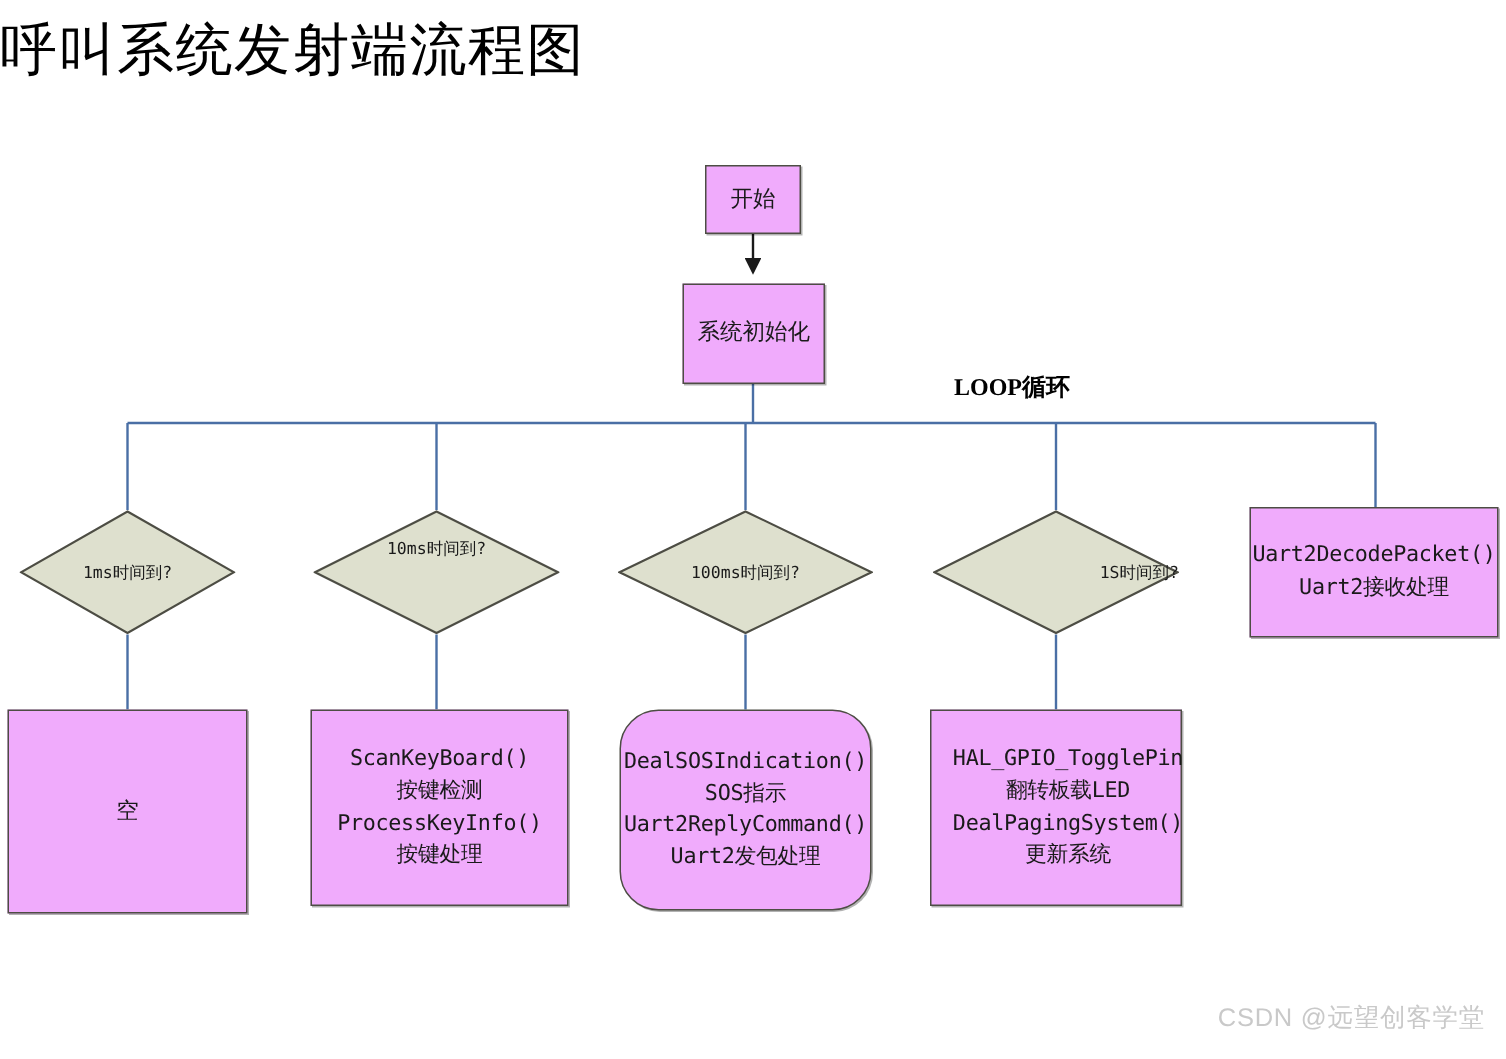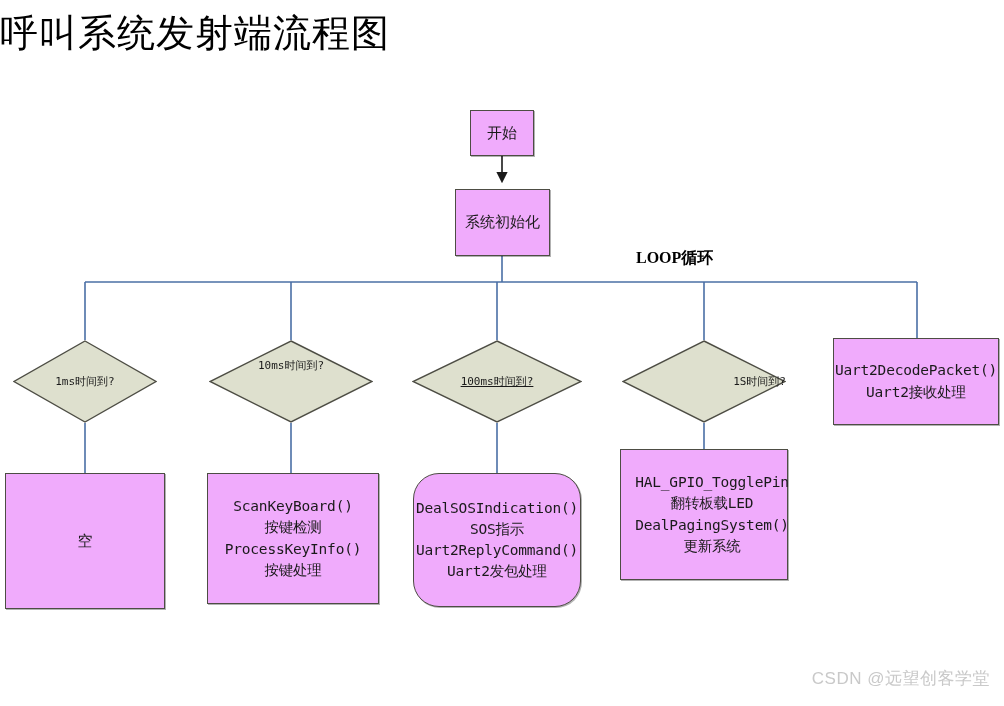--- a/index.html
+++ b/index.html
@@ -171,21 +171,21 @@
     <svg width="164" height="83" viewBox="0 0 164 83">
       <polygon points="82,1 163,41.5 82,82 1,41.5" fill="#DEE0CE" stroke="#4d4d44" stroke-width="1.4"></polygon>
     </svg>
     <div class="diamond-label" style="top:18px;">10ms时间到?</div>
   </div>
 
   <div class="diamond-node" style="left:412px; top:340px; width:170px; height:83px;">
     <svg width="170" height="83" viewBox="0 0 170 83">
       <polygon points="85,1 169,41.5 85,82 1,41.5" fill="#DEE0CE" stroke="#4d4d44" stroke-width="1.4"></polygon>
     </svg>
-    <div class="diamond-label" style="top:34px;text-decoration:underline;">100ms时间到?</div>
+    <div class="diamond-label" style="top:34px;">100ms时间到?</div>
   </div>
 
   <div class="diamond-node" style="left:622px; top:340px; width:164px; height:83px;">
     <svg width="164" height="83" viewBox="0 0 164 83">
       <polygon points="82,1 163,41.5 82,82 1,41.5" fill="#DEE0CE" stroke="#4d4d44" stroke-width="1.4"></polygon>
     </svg>
     <div class="diamond-label" style="top:34px;text-align:right;">1S时间到?</div>
   </div>
 
   <div class="node rect-node" style="left:833px; top:338px; width:166px; height:87px;">
@@ -204,21 +204,21 @@
 按键处理</span>
   </div>
 
   <div class="node rect-node" style="left:413px; top:473px; width:168px; height:134px;border-radius:26px;">
     <span class="rect-label mono">DealSOSIndication()
 SOS指示
 Uart2ReplyCommand()
 Uart2发包处理</span>
   </div>
 
-  <div class="node rect-node" style="left:620px; top:449px; width:168px; height:131px;padding-left:16px;">
+  <div class="node rect-node" style="left:620px; top:473px; width:168px; height:131px;padding-left:16px;">
     <span class="rect-label mono">HAL_GPIO_TogglePin
 翻转板载LED
 DealPagingSystem()
 更新系统</span>
   </div>
 
   <div class="watermark">CSDN @远望创客学堂</div>
 
 </div>
 

